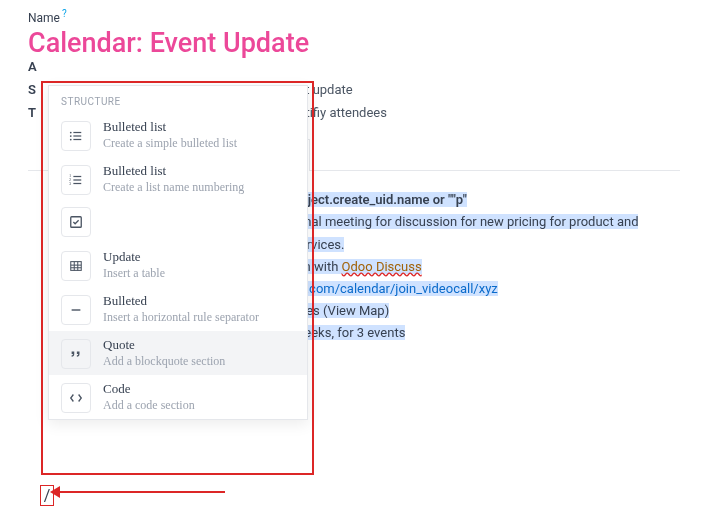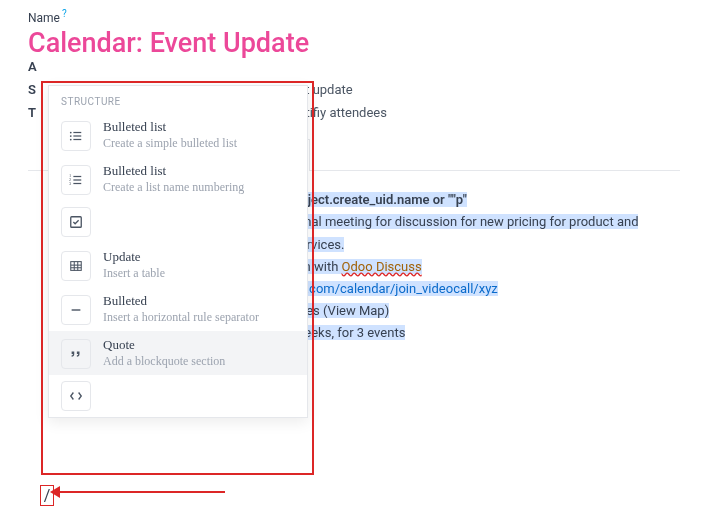--- a/index.html
+++ b/index.html
@@ -142,19 +142,23 @@
         <div class="t">Quote</div>
         <div class="d">Add a blockquote section</div>
       </div>
   </div>
   <div class="dropdown-item">
     <div class="dropdown-icon">
         <svg viewBox="0 0 16 16" fill="none" stroke="currentColor" stroke-width="1.5">
           <path d="M5 4L2 8l3 4M11 4l3 4-3 4"></path>
         </svg>
       </div>
+    <div class="dropdown-text">
+        <div class="t">Code</div>
+        <div class="d">Add a code section</div>
+      </div>
   </div>
 </div>
 
 <div class="redbox"></div>
 <div class="slash-char">/</div>
 <div class="arrow-head"></div>
 <div class="arrow-line"></div>
 
 </body></html>

